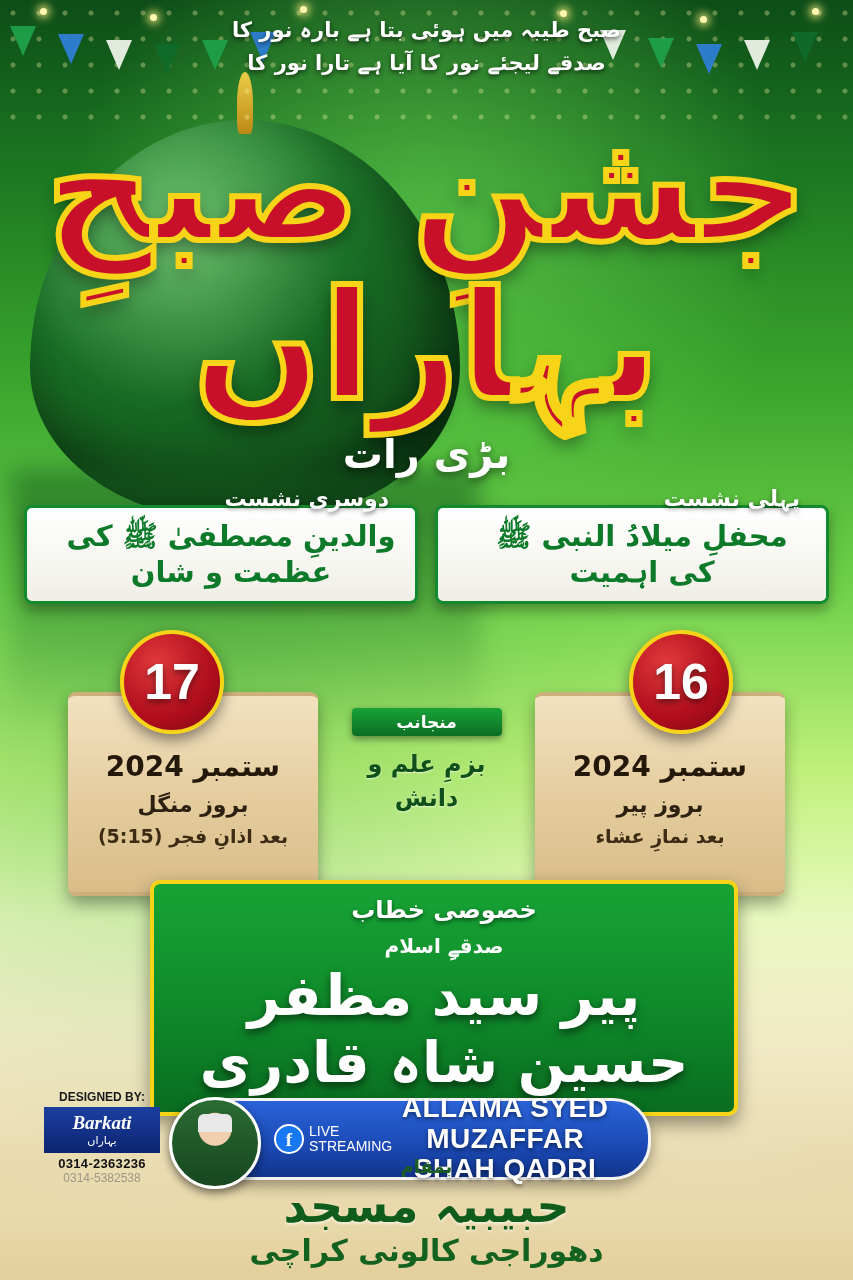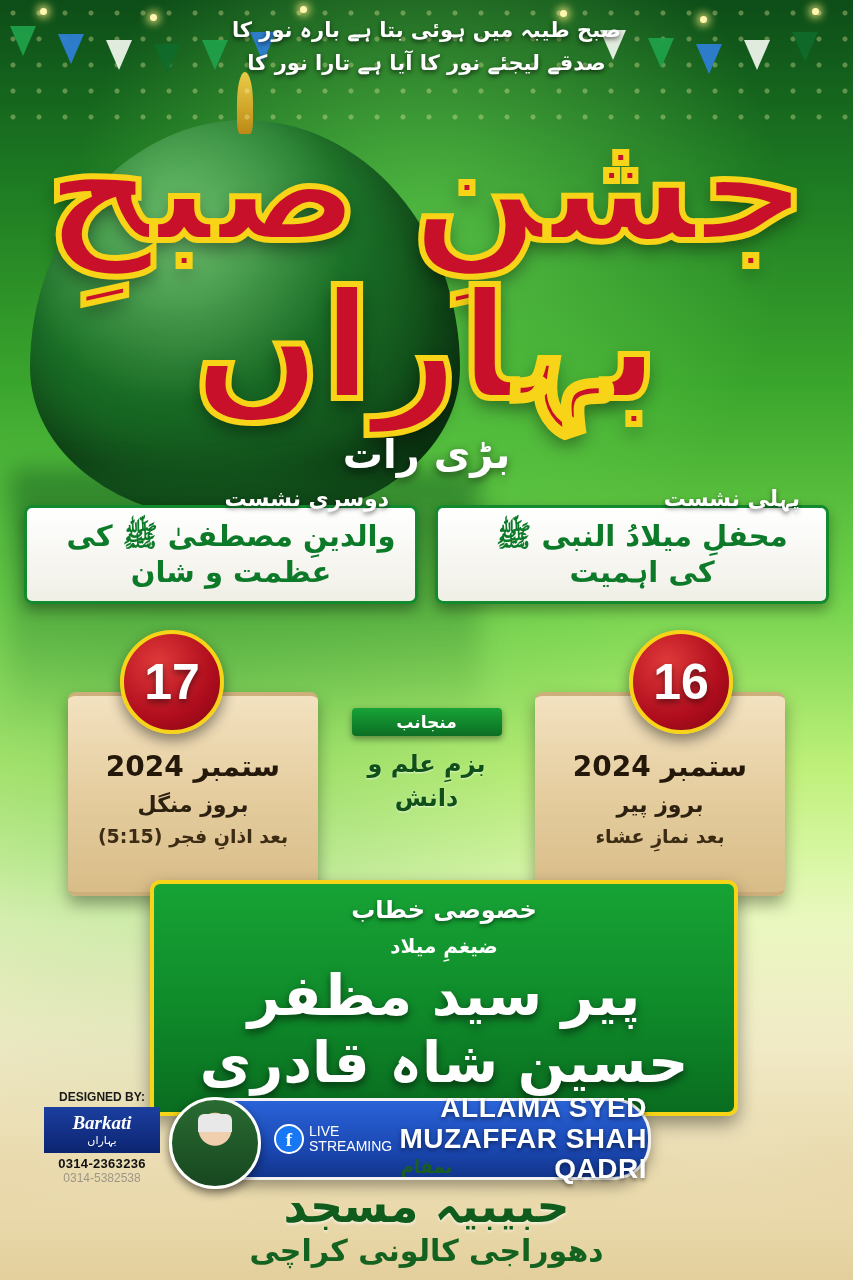--- a/index.html
+++ b/index.html
@@ -424,29 +424,29 @@
   }
   .fb-live {
     color: #ffffff;
     font-size: 14px;
     font-weight: normal;
     line-height: 1.05;
     text-align: left;
   }
   .live-name {
     flex: 1;
-    text-align: right;
+    text-align: center;
     color: #ffffff;
     font-family: "Liberation Sans", sans-serif;
     font-weight: bold;
     font-size: 28px;
     line-height: 1.1;
     letter-spacing: 0.5px;
     text-shadow: 0 2px 4px rgba(0,0,0,0.5);
-    padding-right: 1px;
+    padding-right: 30px;
   }
 
   
   .venue {
     position: absolute;
     left: 0; right: 0;
     bottom: 12px;
     text-align: center;
     direction: rtl;
     font-family: "DejaVu Sans", sans-serif;
@@ -544,21 +544,21 @@
       <div class="ribbon">منجانب</div>
       <div class="lines">
         <div>بزمِ علم و</div>
         <div>دانش</div>
       </div>
     </div>
   </div>
 
   <div class="speaker-panel">
     <div class="khitab">خصوصی خطاب</div>
-    <div class="zaighamtop">ضیغمِ میلاد</div>
+    <div class="zaighamtop">صدقےِ اسلام</div>
     <div class="speaker-name">پیر سید مظفر حسین شاہ قادری</div>
   </div>
 
   <div class="designed">
     <div class="d-title">DESIGNED BY:</div>
     <div class="d-logo">
       <div class="b-name">Barkati</div>
       <div class="b-urdu">بہاراں</div>
     </div>
     <div class="d-phone">0314-2363236</div>

